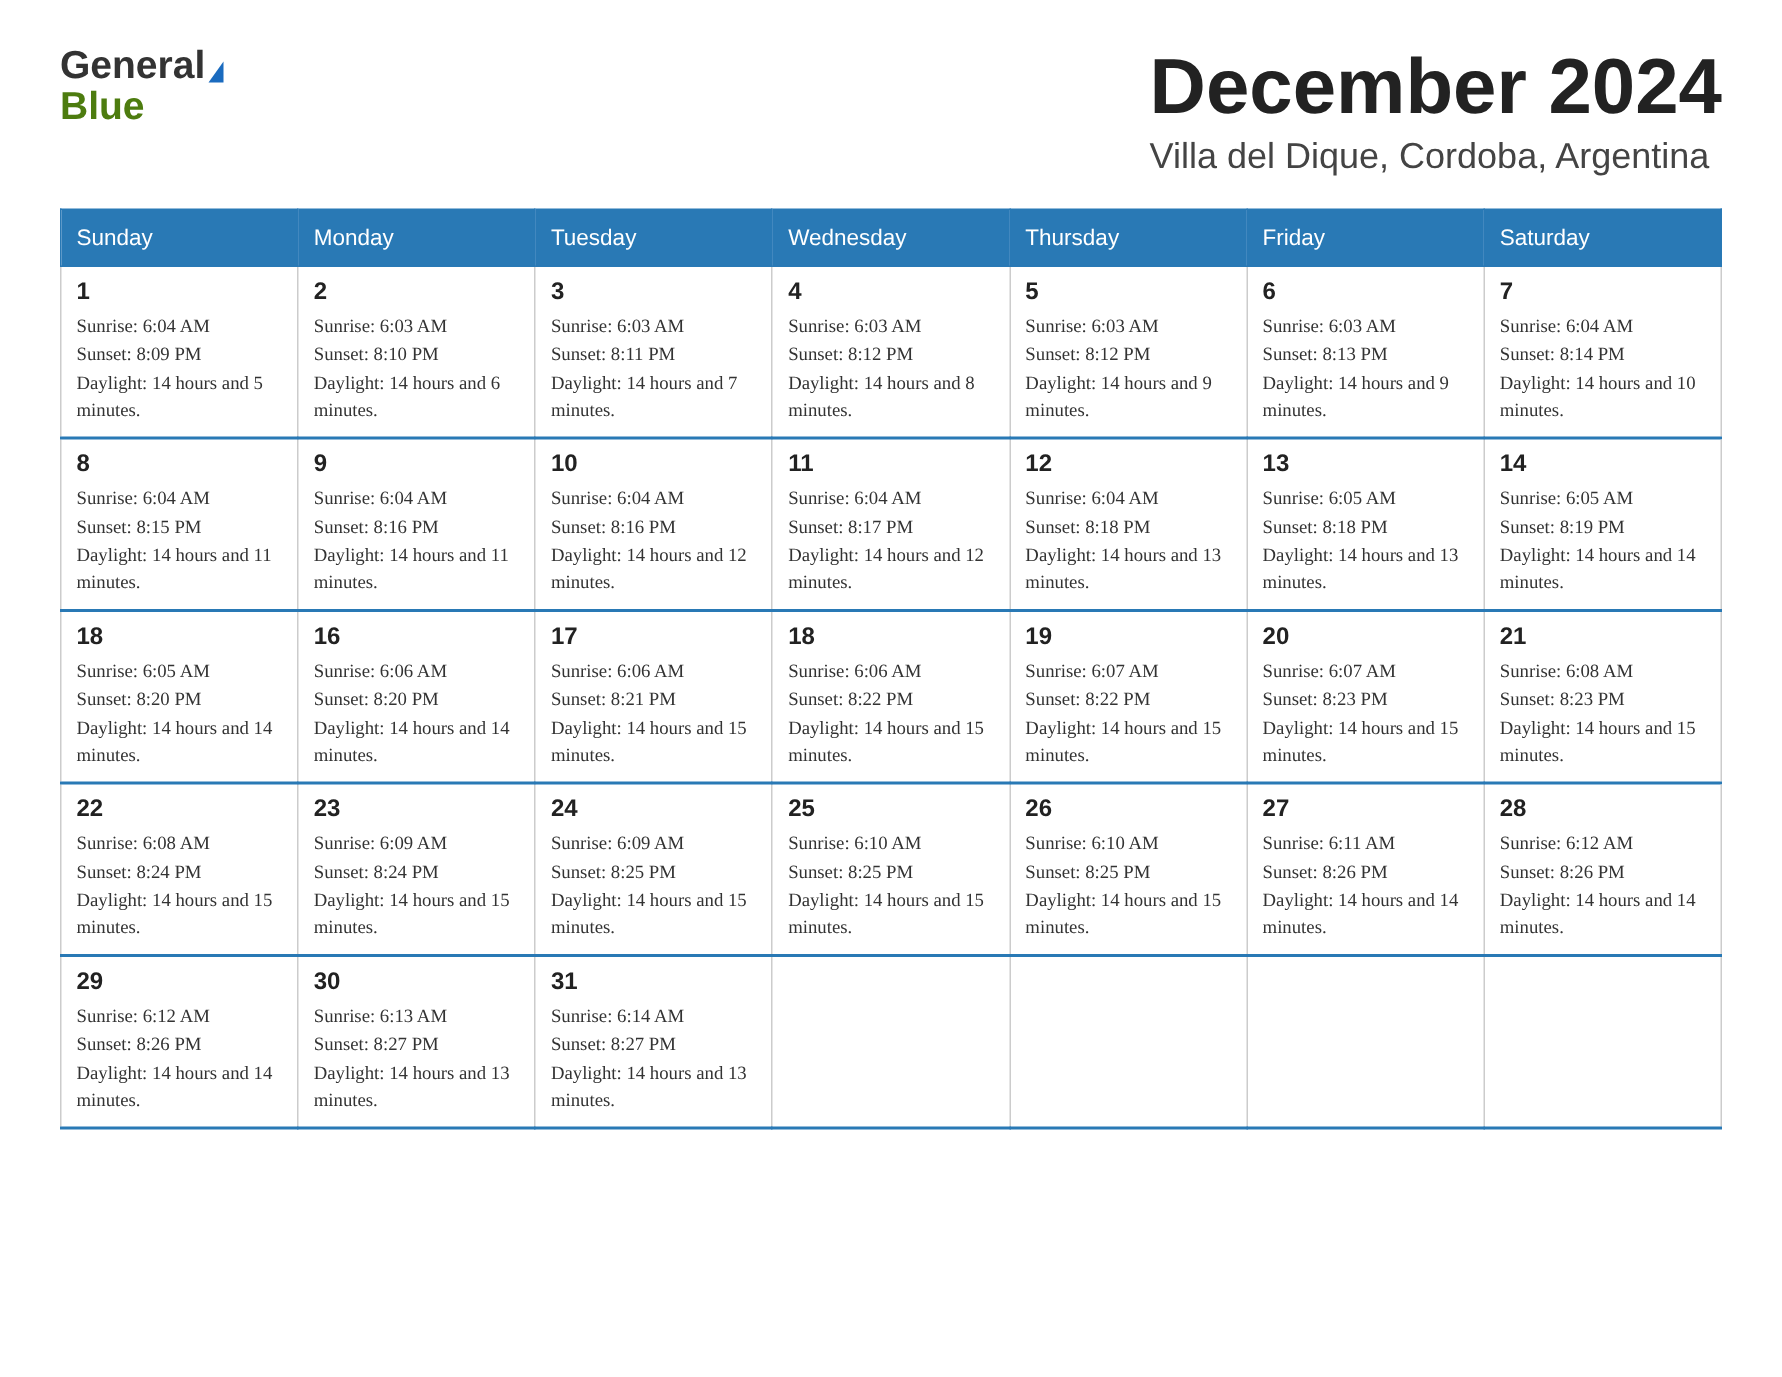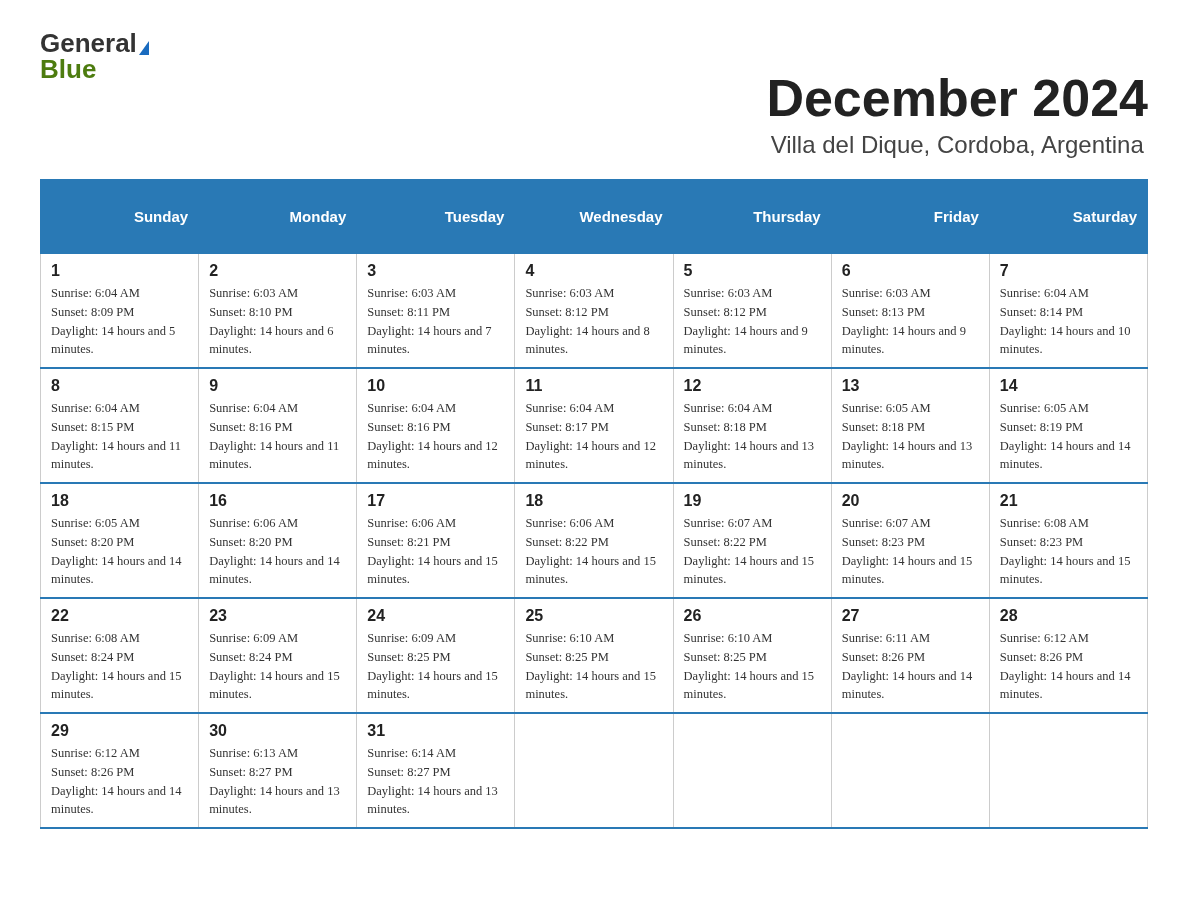--- a/index.html
+++ b/index.html
@@ -36,45 +36,44 @@
     .logo-triangle {
       display: inline-block;
       width: 0;
       height: 0;
       border-left: 10px solid transparent;
       border-bottom: 14px solid #1a6bbf;
       margin-left: 2px;
       vertical-align: middle;
     }
     .title-block {
-      text-align: center;
-      margin-top: 40px;
+      text-align: left;
     }
     .month-title {
       font-size: 52px;
       font-weight: bold;
       color: #222;
       line-height: 1.1;
     }
     .location-title {
       font-size: 24px;
       color: #444;
       margin-top: 4px;
     }
     table {
       width: 100%;
       border-collapse: collapse;
     }
     thead th {
       background-color: #2979b5;
       color: #fff;
       font-size: 15px;
-      font-weight: bold;
-      padding: 28px 10px;
-      text-align: right;
+      font-weight: normal;
+      padding: 10px 10px;
+      text-align: left;
       border: 1px solid #2979b5;
     }
     tbody td {
       vertical-align: top;
       padding: 8px 10px;
       border: 1px solid #ccc;
       font-size: 13px;
       color: #222;
       min-width: 120px;
       min-height: 90px;

